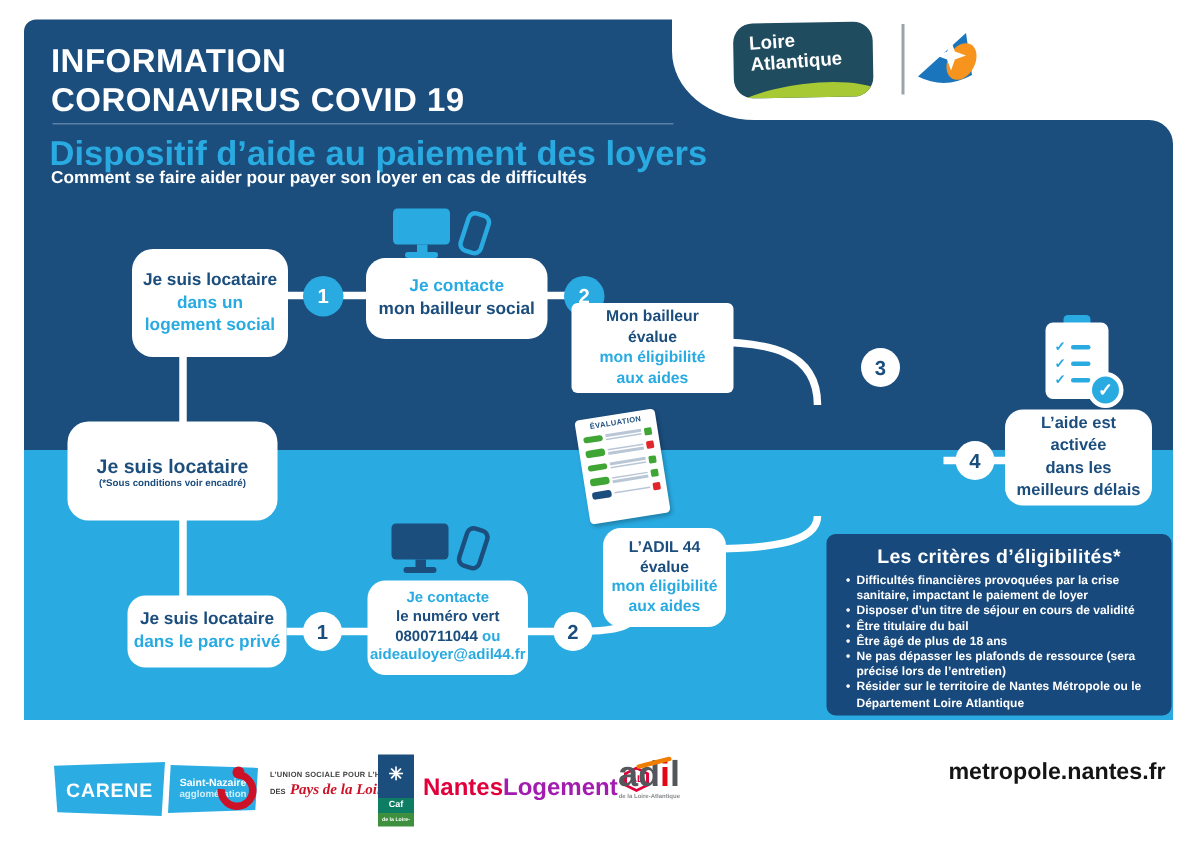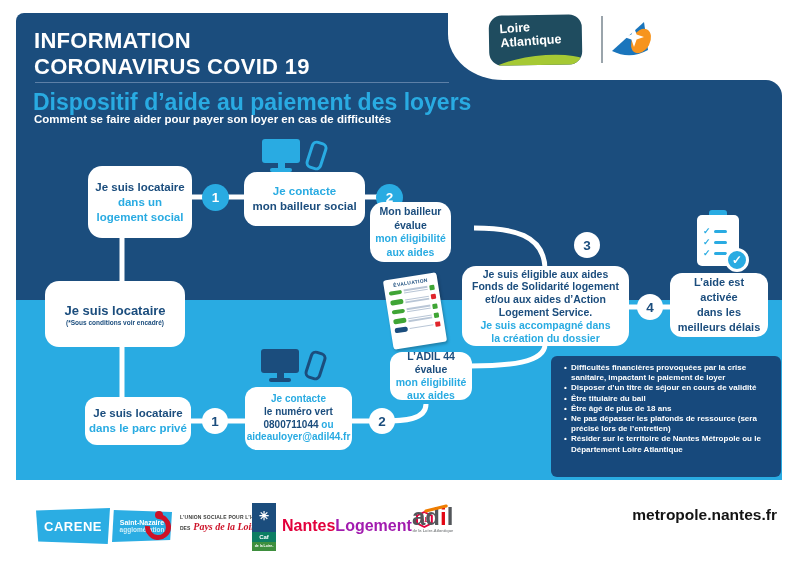--- a/index.html
+++ b/index.html
@@ -42,33 +42,33 @@
   .t-navy{color:var(--navy);}
   .t-cyan{color:var(--cyan);}
   .circle{position:absolute;border-radius:50%;display:flex;align-items:center;justify-content:center;font-size:13.5px;z-index:3;}
   .circle.c-cyan{background:var(--cyan);color:#fff;}
   .circle.c-white{background:#fff;color:var(--navy);}
 
   .box-a{left:88px;top:166px;width:104px;height:72px;font-size:11.5px;line-height:15px;}
   .c1{left:202px;top:184px;width:27px;height:27px;}
   .box-b{left:244px;top:172px;width:121px;height:54px;font-size:11.5px;line-height:15px;border-radius:13px;}
   .c2{left:376px;top:184px;width:27px;height:27px;}
-  .box-c{left:370px;top:202px;width:81px;height:60px;font-size:10.5px;line-height:13.5px;border-radius:14px;}
+  .box-c{left:381px;top:202px;width:108px;height:60px;font-size:10.5px;line-height:13.5px;border-radius:4px;}
   .c3{left:574px;top:232px;width:26px;height:26px;}
   .box-elig{left:462px;top:266px;width:167px;height:80px;font-size:10.5px;line-height:12.8px;}
   .c4{left:637px;top:294px;width:26px;height:26px;}
   .box-aide{left:670px;top:273px;width:98px;height:64px;font-size:11px;line-height:15px;border-radius:12px;}
   .box-root{left:45px;top:281px;width:140px;height:66px;}
   .box-root .l1{font-size:13px;}
   .box-root .l2{font-size:6.5px;margin-top:1px;}
   .box-d{left:85px;top:397px;width:106px;height:48px;font-size:11.5px;line-height:15px;border-radius:12px;}
   .c1b{left:202px;top:408px;width:26px;height:26px;}
   .box-e{left:245px;top:387px;width:107px;height:63px;font-size:10px;line-height:12.6px;border-radius:12px;}
   .c2b{left:369px;top:408px;width:26px;height:26px;}
-  .box-adil{left:390px;top:352px;width:82px;height:48px;font-size:10.5px;line-height:13px;border-radius:12px;}
+  .box-adil{left:402px;top:352px;width:82px;height:66px;font-size:10.5px;line-height:13px;border-radius:12px;}
   .inline-line span{display:inline;}
 
   
   .devices{position:absolute;z-index:3;width:80px;height:40px;}
   .dev-top{left:262px;top:139px;}
   .dev-bot{left:261px;top:349px;}
   .monitor{position:absolute;left:0;top:0;}
   .monitor .scr{width:38px;height:24px;border-radius:3px;}
   .monitor .neck{width:7px;height:5px;margin:0 auto;}
   .monitor .base{width:22px;height:4px;border-radius:2px;margin:0 auto;}
@@ -200,28 +200,20 @@
   <div class="circle c-cyan c2">2</div>
 
   <div class="box box-c">
     <span class="t-navy">Mon bailleur</span>
     <span class="t-navy">évalue</span>
     <span class="t-cyan">mon éligibilité</span>
     <span class="t-cyan">aux aides</span>
   </div>
   <div class="circle c-white c3">3</div>
 
-  <div class="box box-elig">
-    <span class="t-navy">Je suis éligible aux aides</span>
-    <span class="t-navy">Fonds de Solidarité logement</span>
-    <span class="t-navy">et/ou aux aides d’Action</span>
-    <span class="t-navy">Logement Service.</span>
-    <span class="t-cyan">Je suis accompagné dans</span>
-    <span class="t-cyan">la création du dossier</span>
-  </div>
   <div class="circle c-white c4">4</div>
 
   <div class="clipboard">
     <div class="clip"></div>
     <div class="board">
       <div class="clip-row" style="top:11px;">
           <span class="chk">✓</span>
           <span class="bar"></span>
         </div>
       <div class="clip-row" style="top:22px;">
@@ -311,20 +303,21 @@
   </div>
   <div class="circle c-white c2b">2</div>
 
   <div class="box box-adil">
     <span class="t-navy">L’ADIL 44 évalue</span>
     <span class="t-cyan">mon éligibilité</span>
     <span class="t-cyan">aux aides</span>
   </div>
 
   <div class="criteria">
+    <h3>Les critères d’éligibilités*</h3>
     <ul>
         <li>Difficultés financières provoquées par la crise sanitaire, impactant le paiement de loyer</li>
         <li>Disposer d’un titre de séjour en cours de validité</li>
         <li>Être titulaire du bail</li>
         <li>Être âgé de plus de 18 ans</li>
         <li>Ne pas dépasser les plafonds de ressource (sera précisé lors de l’entretien)</li>
         <li>Résider sur le territoire de Nantes Métropole ou le Département Loire Atlantique</li>
       </ul>
   </div>
 

